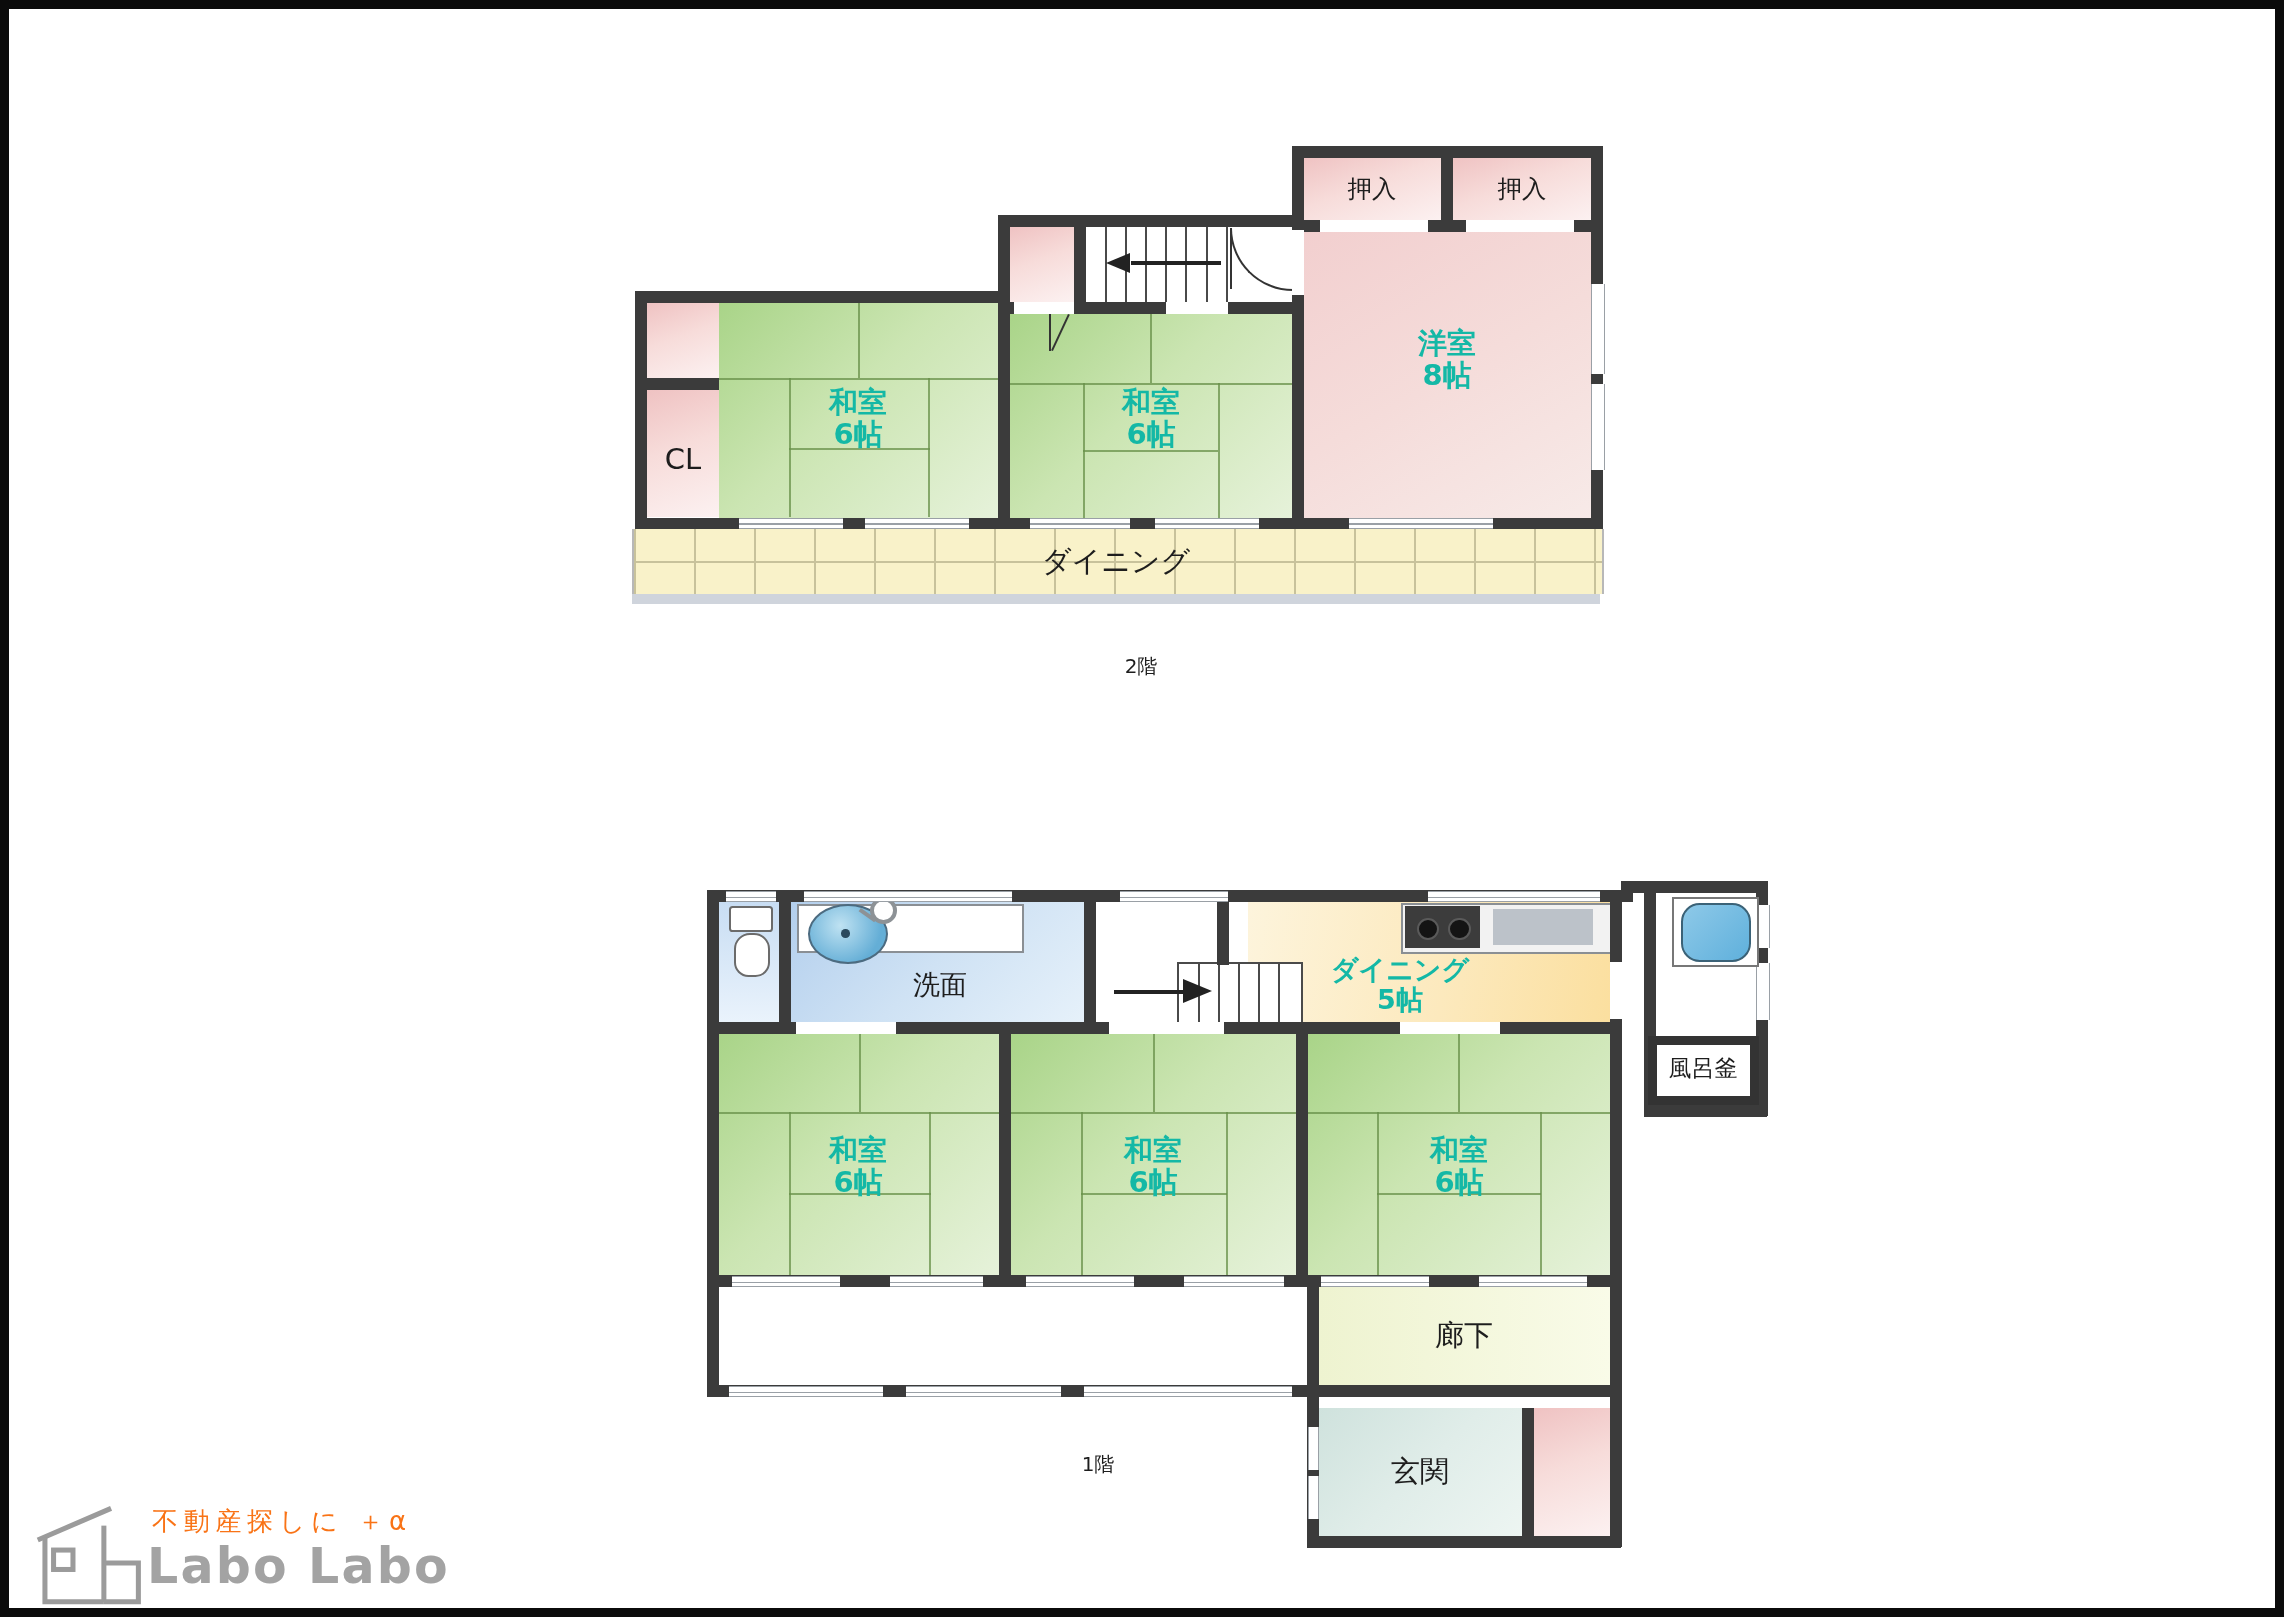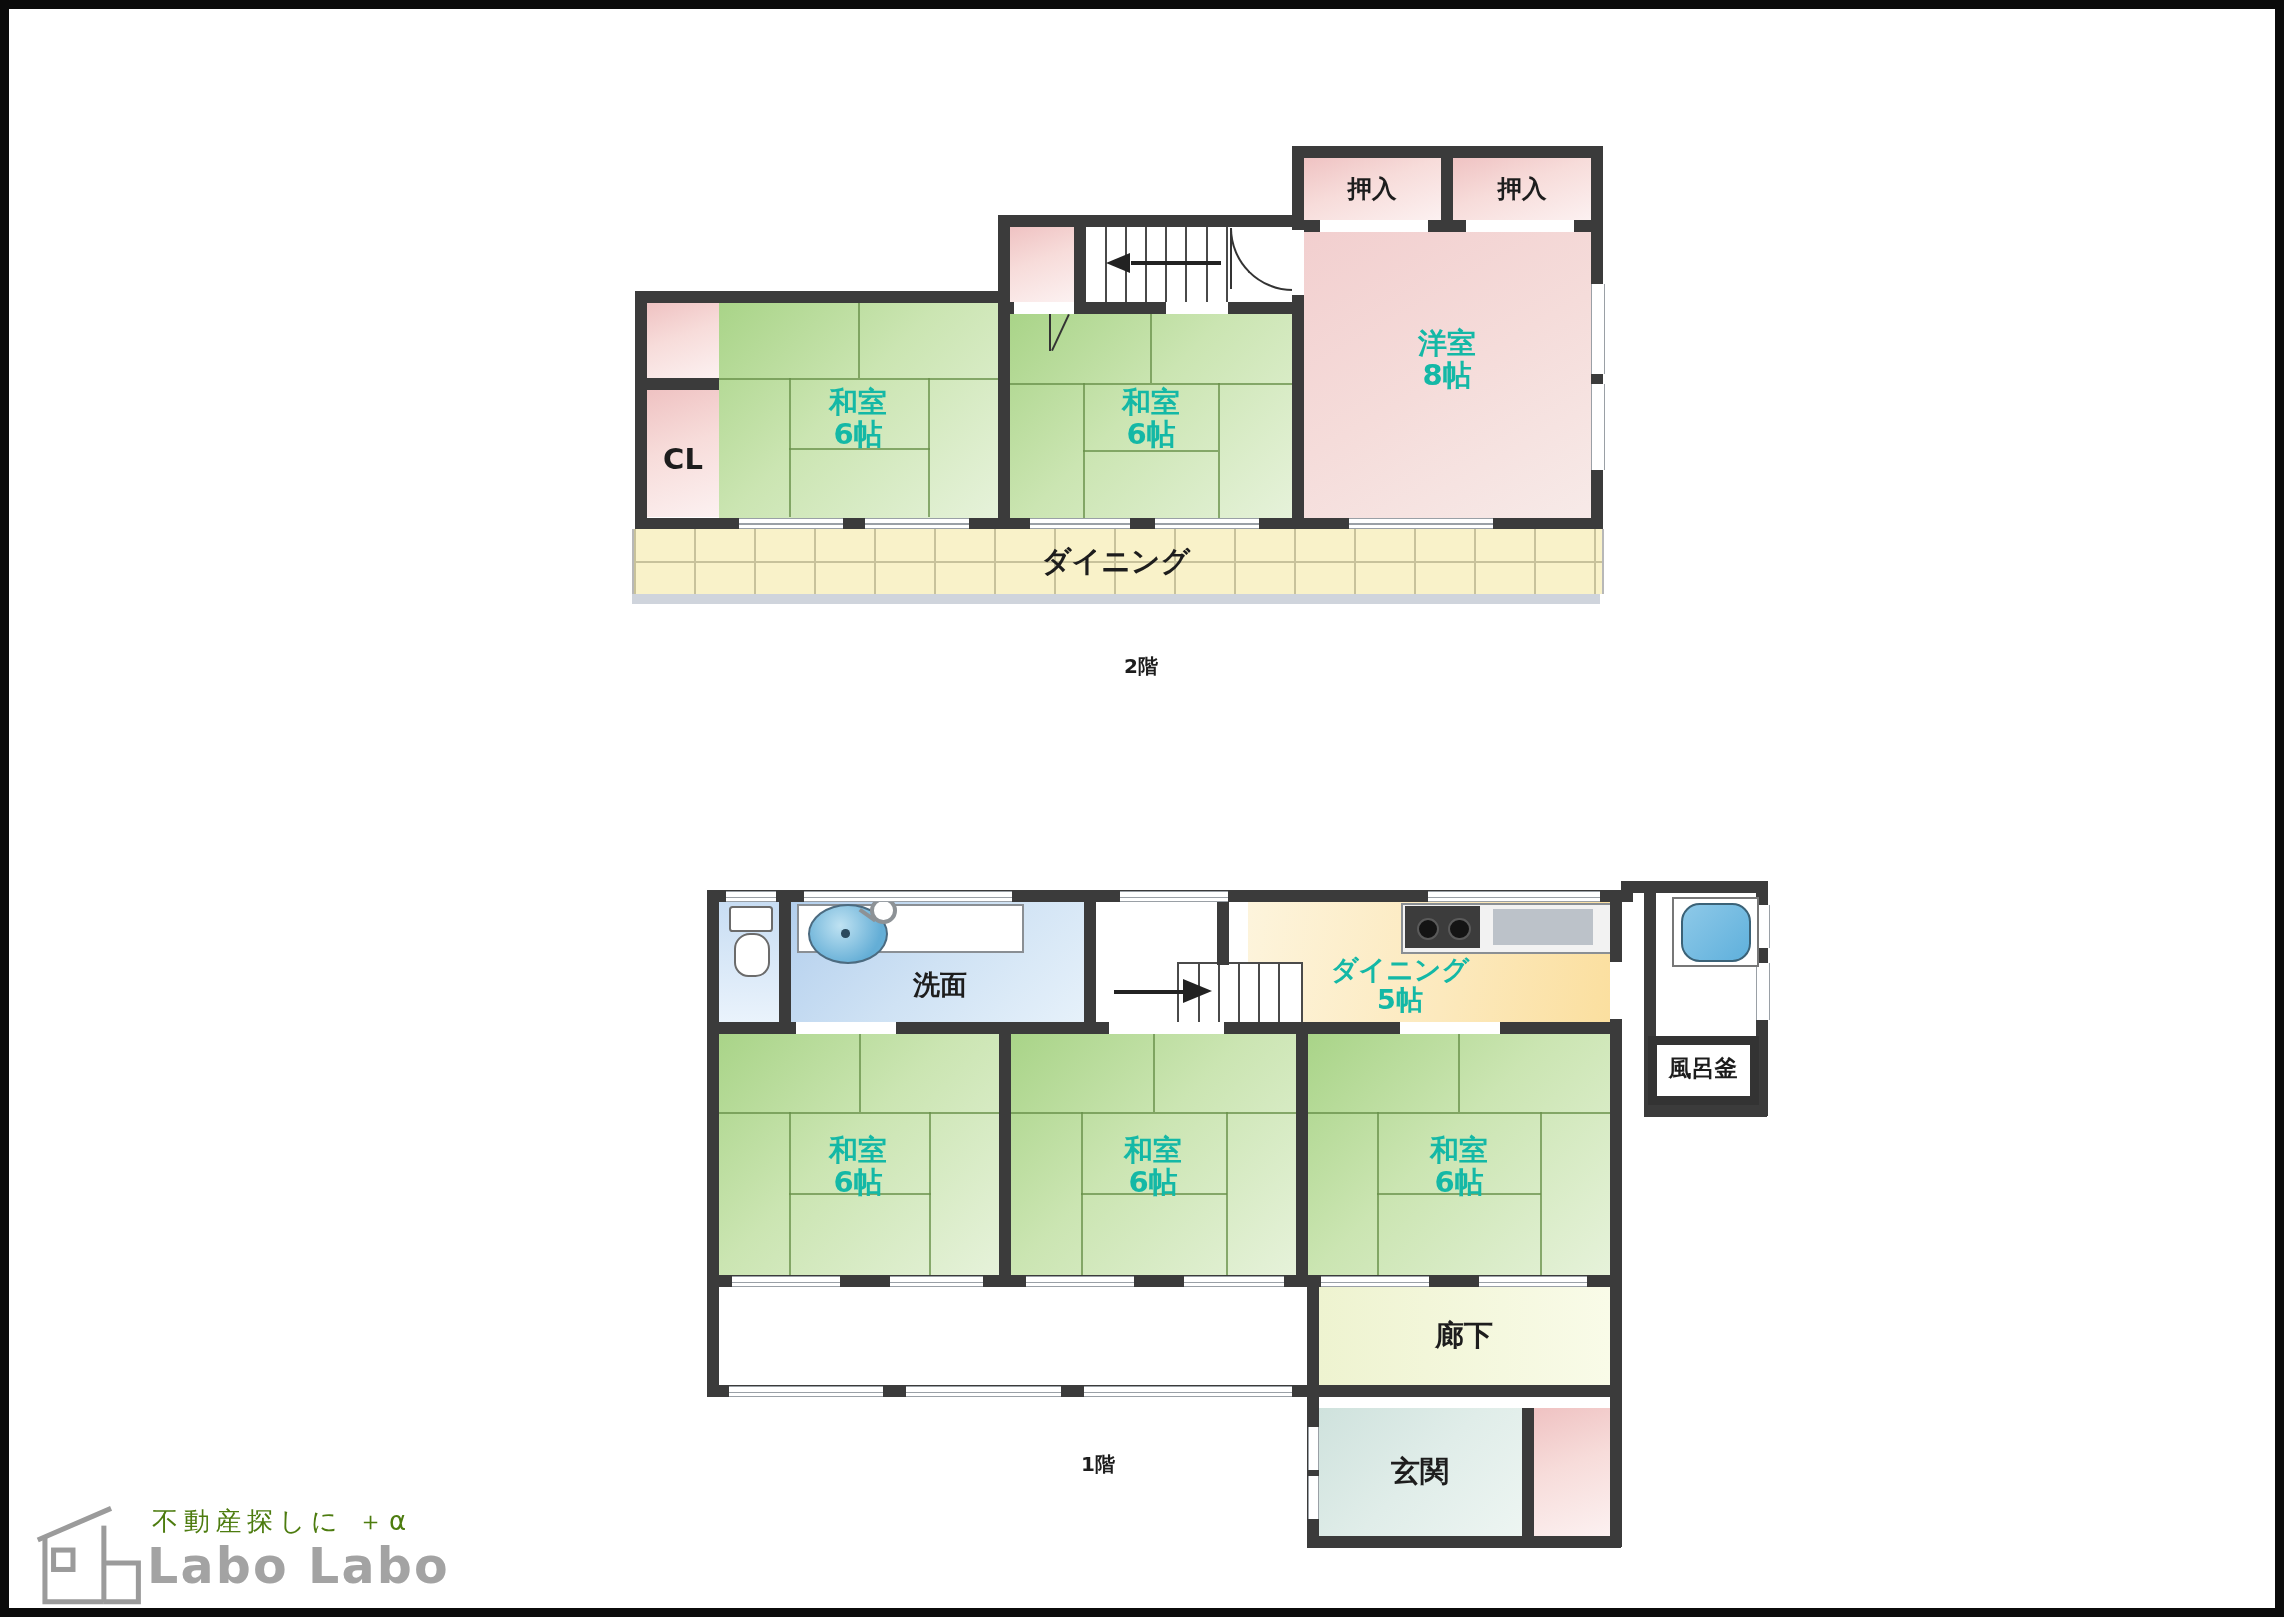--- a/index.html
+++ b/index.html
@@ -9,21 +9,21 @@
   .abs{position:absolute;}
   .wall{position:absolute;background:#3b3b3b;}
   .room{position:absolute;}
   .tl{position:absolute;background:rgba(104,144,74,0.75);}
   .winseg{position:absolute;background:#ffffff;border-top:1.4px solid #9aa0a6;border-bottom:1.4px solid #9aa0a6;}
   .winmid{position:absolute;left:0;right:0;top:50%;height:1.4px;background:#9aa0a6;}
   .doorgap{position:absolute;background:#ffffff;}
   .tread{position:absolute;background:#4a4a4a;}
   .rlabel{position:absolute;transform:translate(-50%,-50%);text-align:center;font-weight:700;
           color:#14b8a6;font-size:29px;line-height:1.12;white-space:nowrap;}
-  .slabel{position:absolute;transform:translate(-50%,-50%);text-align:center;font-weight:700;
+  .slabel{position:absolute;transform:translate(-50%,-50%);text-align:center;font-weight:400;
           color:#1d1d1d;font-size:29px;white-space:nowrap;}
   .fs34{font-size:24.4px;} .fs44{font-size:20px;} .fs32{font-size:23px;}
   .pink{background:linear-gradient(160deg,#efc2c2 0%,#f7dcda 45%,#fcf1f1 100%);}
   .tatami{background:linear-gradient(135deg,#a9d488 0%,#cbe5b2 45%,#e6f2da 100%);}
   .yoshitsu-bg{background:linear-gradient(150deg,#f2cfcf 0%,#f5dcda 50%,#f7eae8 100%);}
   .dining-bg{background:linear-gradient(100deg,#fdf4dc 0%,#fce9bd 55%,#fbdf9f 100%);}
   .senmen-bg{background:linear-gradient(135deg,#b3cfed 0%,#cfe2f4 50%,#e6f1fa 100%);}
   .toilet-bg{background:linear-gradient(180deg,#c8ddf3 0%,#eaf3fc 100%);}
   .genkan-bg{background:linear-gradient(135deg,#cfe2dd 0%,#e0ede9 50%,#edf5f2 100%);}
   .rouka-bg{background:linear-gradient(90deg,#eef3d0 0%,#f9fbe8 100%);}
@@ -31,21 +31,21 @@
     background-image:repeating-linear-gradient(90deg,#c8c29b 0 2.2px,transparent 2.2px 60px),
                      repeating-linear-gradient(180deg,transparent 0 32px,#c8c29b 32px 34px,transparent 34px 65px);
     border-left:2.2px solid #b8b8b8;border-right:2.2px solid #b8b8b8;}
   .arrow-shaft{position:absolute;background:#222;height:3.6px;}
   .tri-left{position:absolute;width:0;height:0;border-top:10.8px solid transparent;
             border-bottom:10.8px solid transparent;border-right:24.4px solid #222;}
   .tri-right{position:absolute;width:0;height:0;border-top:12.2px solid transparent;
              border-bottom:12.2px solid transparent;border-left:29px solid #222;}
   .doorarc{position:absolute;border-left:2.2px solid #333;border-bottom:2.2px solid #333;
            border-bottom-left-radius:100% 100%;}
-  .logo-text{position:absolute;color:#4d7c0f;font-weight:700;}
+  .logo-text{position:absolute;color:#f97316;font-weight:700;}
 </style>
 </head>
 <body>
 
 <div class="canvas">
   <div class="paper"></div>
 
   <section>
 
     <div class="room pink" style="left:1304px;top:157px;width:138px;height:63px;"></div>

